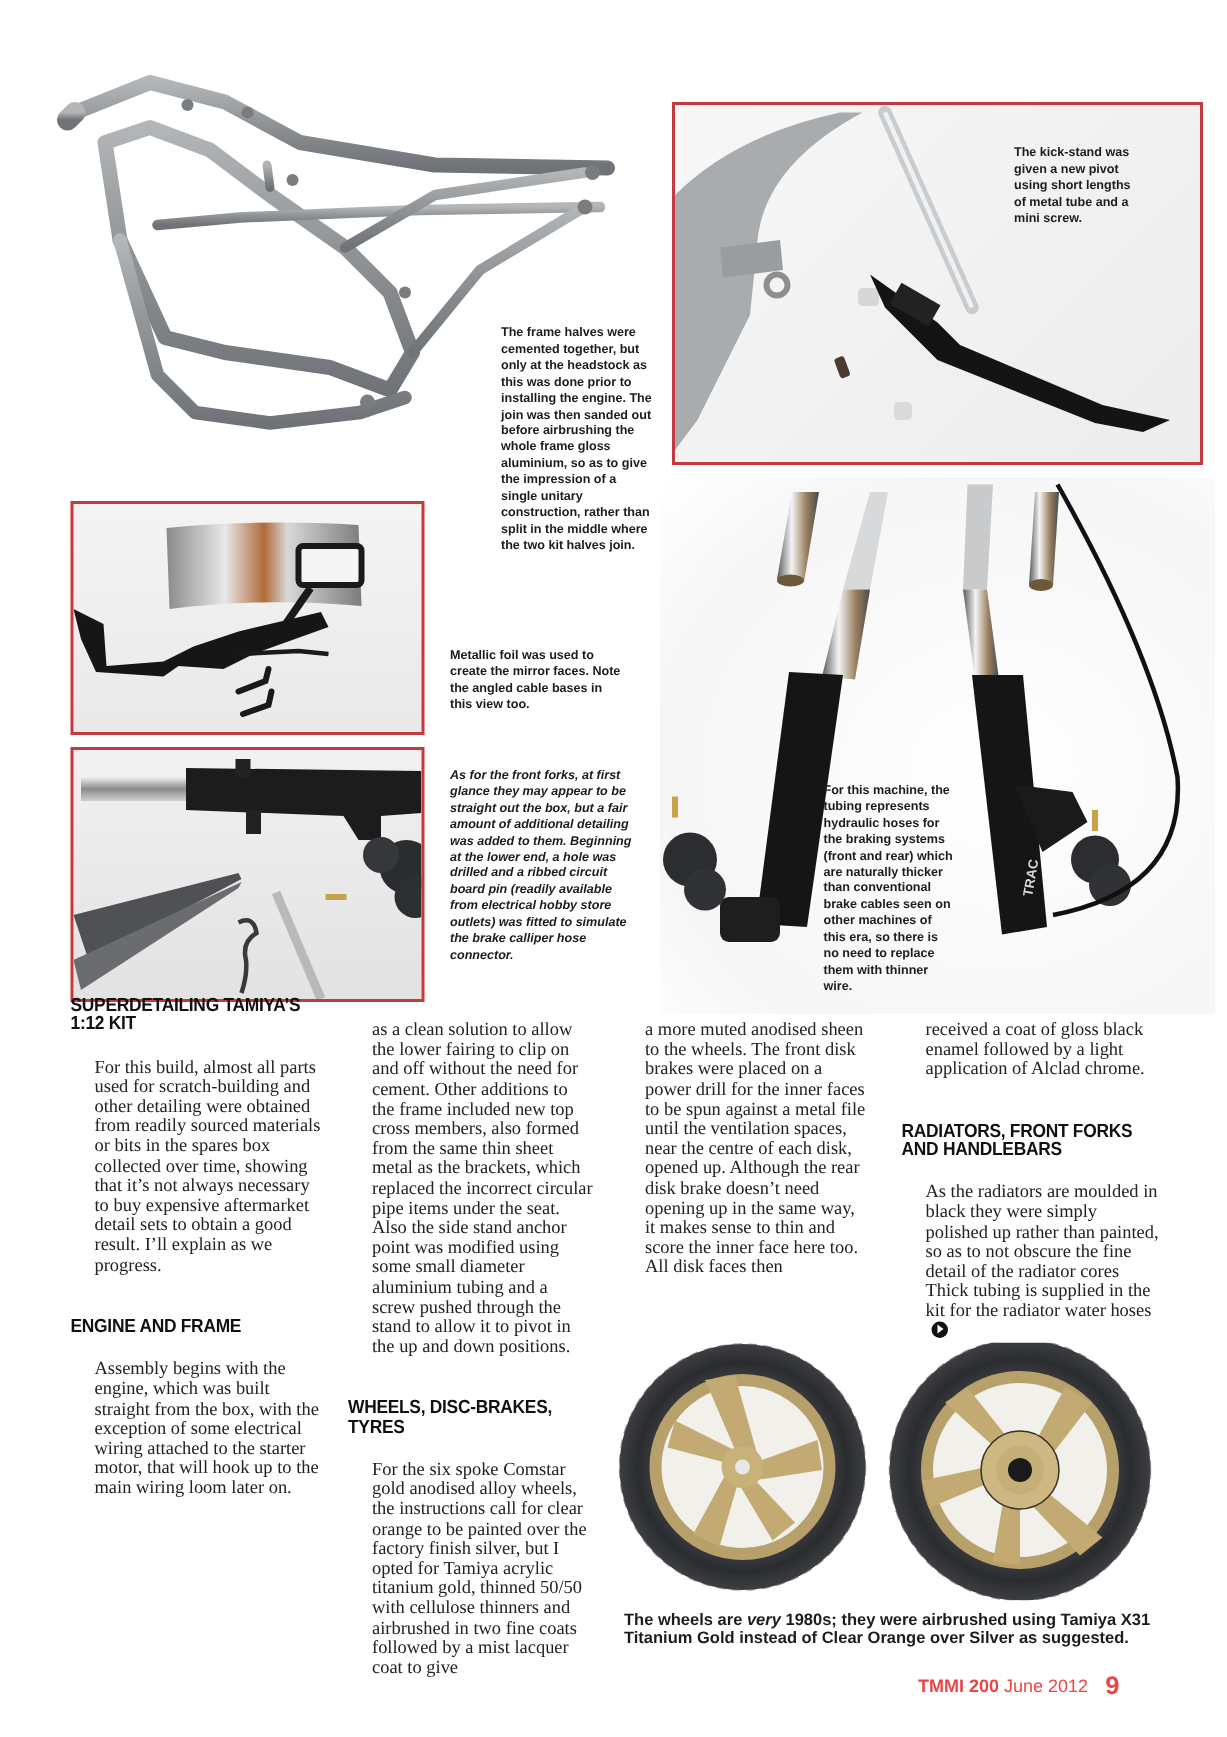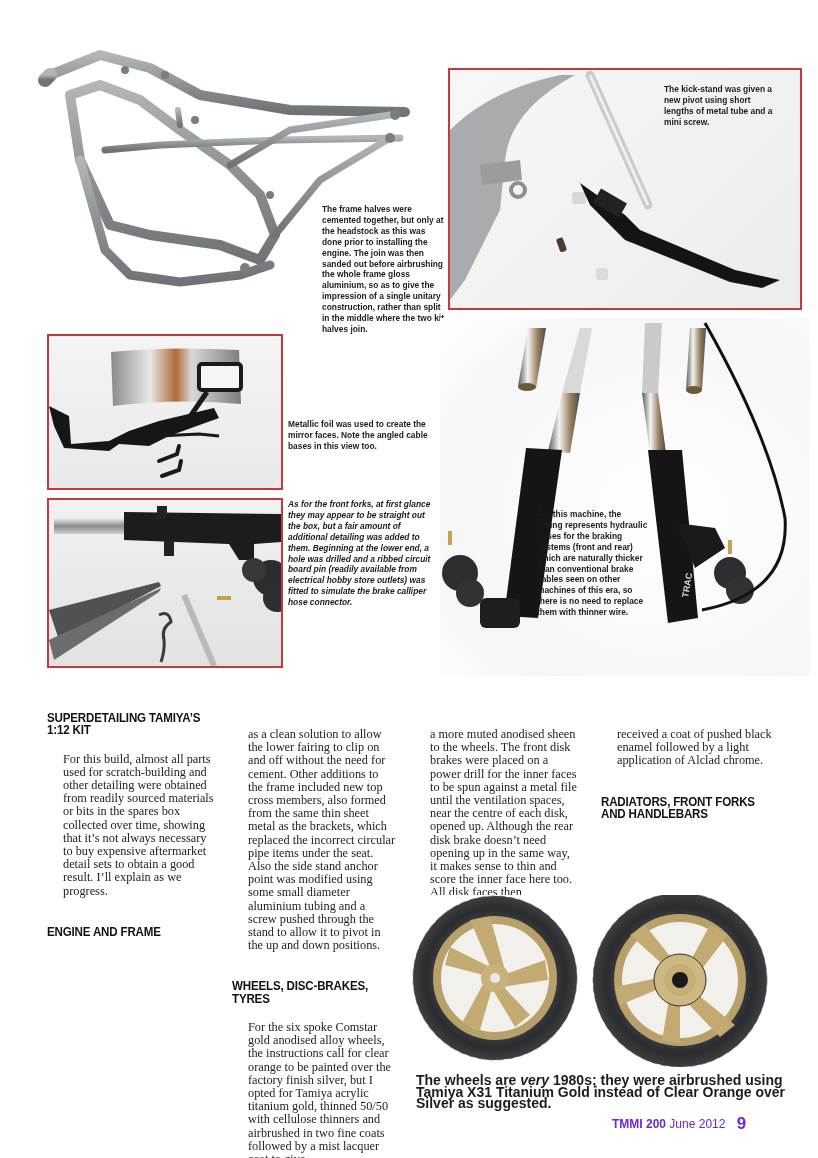--- a/index.html
+++ b/index.html
@@ -12,24 +12,24 @@
 
   
   .cap {
     position: absolute;
     font-family: "Liberation Sans", sans-serif;
     font-weight: bold;
     font-size: 8.4px;
     line-height: 10.9px;
     color: #1c1c1c;
   }
-  .cap p { margin: 0; }
+  .cap p { margin: 12px; }
 
   
-  .col { position: absolute; top: 712px; font-size: 12.3px; line-height: 13.2px; color: #222; }
+  .col { position: absolute; top: 664px; font-size: 12.3px; line-height: 13.2px; color: #222; }
   .col p { margin: 16px; }
   .col .indent { text-indent: 10px; }
   .col h3 {
     font-family: "Liberation Sans", sans-serif;
     font-weight: bold;
     font-size: 12.6px;
     line-height: 12.3px;
     letter-spacing: -0.2px;
     transform: scaleX(0.92);
     transform-origin: left;
@@ -43,28 +43,28 @@
     display: inline-block; width: 11px; height: 11px; border-radius: 50%;
     background: #111; position: relative; vertical-align: -1px; margin-left: 4px;
   }
   .continue-icon::after {
     content: ""; position: absolute; left: 4px; top: 2.5px;
     border-left: 4.5px solid #fff; border-top: 3px solid transparent; border-bottom: 3px solid transparent;
   }
 
   .footer {
     position: absolute; left: 612px; top: 1114px;
-    font-family: "Liberation Sans", sans-serif; font-size: 12px; color: #6d28d9;
+    font-family: "Liberation Sans", sans-serif; font-size: 12px; color: #ef4444;
     white-space: nowrap;
   }
   .footer .mag { font-weight: bold; }
   .footer .page { font-weight: bold; font-size: 17px; margin-left: 8px; vertical-align: -1px; }
   .wheel-cap {
     position: absolute; left: 416px; top: 1075px; width: 380px;
-    font-family: "Liberation Sans", sans-serif; font-weight: bold; font-size: 14px; line-height: 11.5px; color: #1c1c1c;
+    font-family: "Liberation Sans", sans-serif; font-weight: bold; font-size: 11px; line-height: 11.5px; color: #1c1c1c;
   }
   .wheel-cap em { font-style: italic; }
 </style>
 </head>
 <body>
 
 <div class="photo" style="left:30px;top:20px;width:390px;height:300px;background:transparent;">
   <svg width="390" height="300" viewBox="0 0 390 300">
     <defs>
       <linearGradient id="fg" x1="0" y1="0" x2="0" y2="1">
@@ -209,37 +209,39 @@
   <div class="cap" style="left:97px;top:191px;width:112px;">
     <p>For this machine, the tubing represents hydraulic hoses for the braking systems (front and rear) which are naturally thicker than conventional brake cables seen on other machines of this era, so there is no need to replace them with thinner wire.</p>
   </div>
 </div>
 
 <div class="col" style="left:47px;width:184px;">
   <h3><span>SUPERDETAILING TAMIYA’S</span><br><span>1:12 KIT</span></h3>
   <p>For this build, almost all parts used for scratch-building and other detailing were obtained from readily sourced materials or bits in the spares box collected over time, showing that it’s not always necessary to buy expensive aftermarket detail sets to obtain a good result. I’ll explain as we progress.</p>
   <div class="gap"></div>
   <h3>ENGINE AND FRAME</h3>
+  <p>Assembly begins with the engine, which was built straight from the box, with the exception of some electrical wiring attached to the starter motor, that will hook up to the main wiring loom later on.</p>
 </div>
 
 <div class="col" style="left:232px;width:180px;">
   <p>as a clean solution to allow the lower fairing to clip on and off without the need for cement. Other additions to the frame included new top cross members, also formed from the same thin sheet metal as the brackets, which replaced the incorrect circular pipe items under the seat. Also the side stand anchor point was modified using some small diameter aluminium tubing and a screw pushed through the stand to allow it to pivot in the up and down positions.</p>
   <div class="gap"></div>
   <h3><span>WHEELS, DISC-BRAKES,</span><br><span>TYRES</span></h3>
   <p>For the six spoke Comstar gold anodised alloy wheels, the instructions call for clear orange to be painted over the factory finish silver, but I opted for Tamiya acrylic titanium gold, thinned 50/50 with cellulose thinners and airbrushed in two fine coats followed by a mist lacquer coat to give</p>
 </div>
 
 <div class="col" style="left:414px;width:180px;">
   <p>a more muted anodised sheen to the wheels. The front disk brakes were placed on a power drill for the inner faces to be spun against a metal file until the ventilation spaces, near the centre of each disk, opened up. Although the rear disk brake doesn’t need opening up in the same way, it makes sense to thin and score the inner face here too. All disk faces then</p>
 </div>
 
 <div class="col" style="left:601px;width:190px;">
-  <p>received a coat of pushed black enamel followed by a light application of Alclad chrome.</p>
+  <p>received a coat of gloss black enamel followed by a light application of Alclad chrome.</p>
   <div class="gap"></div>
   <h3><span>RADIATORS, FRONT FORKS</span><br><span>AND HANDLEBARS</span></h3>
+  <p><span>As the radiators are moulded in black they were simply polished up rather than painted, so as to not obscure the fine detail of the radiator cores Thick tubing is supplied in the kit for the radiator water hoses</span><span class="continue-icon"></span></p>
 </div>
 
 <div class="photo" style="left:410px;top:895px;width:400px;height:172px;background:#ffffff;">
   <svg width="400" height="172" viewBox="0 0 400 172">
     <defs>
       <radialGradient id="tyre" cx="0.5" cy="0.5" r="0.5">
         <stop offset="0.72" stop-color="#3a3c40"></stop>
           <stop offset="0.85" stop-color="#2a2c30"></stop>
           <stop offset="1" stop-color="#3c3e42"></stop>
       </radialGradient>

